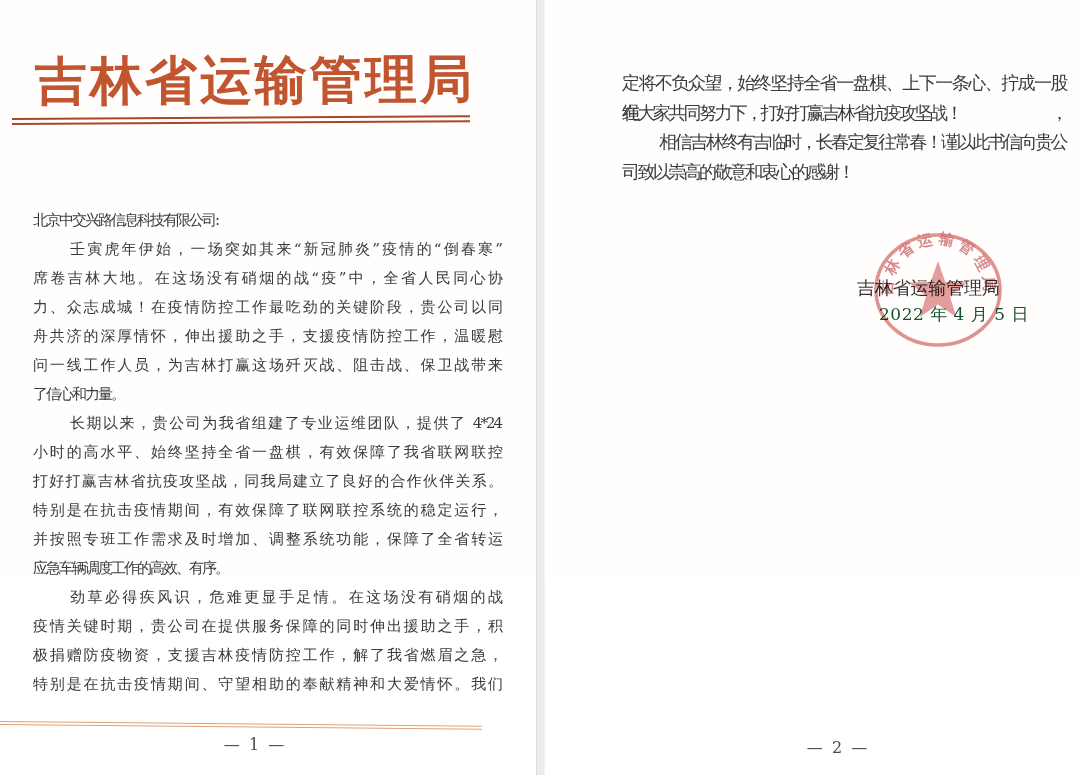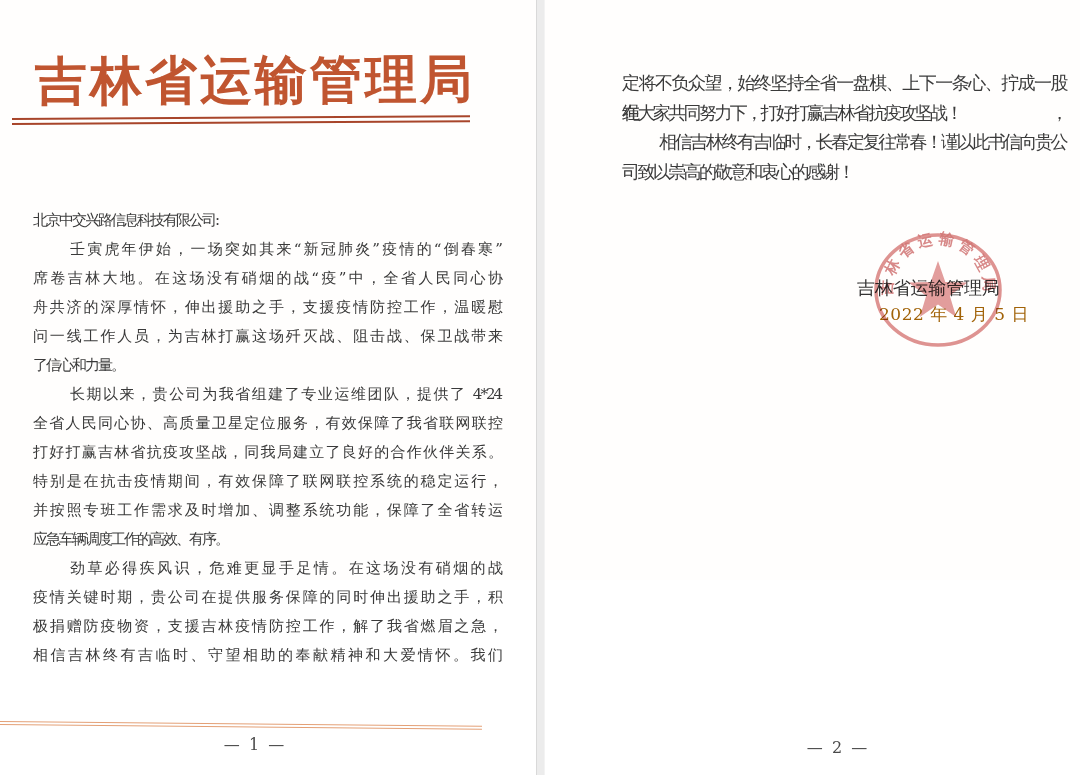--- a/index.html
+++ b/index.html
@@ -63,21 +63,21 @@
   #pagenum2{top:738px;left:143px;width:300px;}
 
   
   .signer{
     position:absolute;top:276px;left:312px;width:142px;
     font-size:18px;letter-spacing:-0.8px;color:#333;
     text-align:justify;text-align-last:justify;white-space:nowrap;
   }
   .sign-date{
     position:absolute;top:303px;left:334px;
-    font-size:17px;letter-spacing:0.5px;color:#a16207;white-space:nowrap;
+    font-size:17px;letter-spacing:0.5px;color:#14532d;white-space:nowrap;
   }
   .seal{
     position:absolute;left:318px;top:220px;width:150px;height:145px;
     mix-blend-mode:multiply;opacity:.85;
   }
 </style>
 </head>
 <body>
 
 <div id="stage">
@@ -90,46 +90,47 @@
 
 
     <div id="body1" class="body-block">
 
         <div class="bodyline end">北京中交兴路信息科技有限公司:</div>
 
         <div class="bodyline indent">壬寅虎年伊始，一场突如其来“新冠肺炎”疫情的“倒春寒”</div>
 
         <div class="bodyline">席卷吉林大地。在这场没有硝烟的战“疫”中，全省人民同心协</div>
 
+        <div class="bodyline">力、众志成城！在疫情防控工作最吃劲的关键阶段，贵公司以同</div>
 
         <div class="bodyline">舟共济的深厚情怀，伸出援助之手，支援疫情防控工作，温暖慰</div>
 
         <div class="bodyline">问一线工作人员，为吉林打赢这场歼灭战、阻击战、保卫战带来</div>
 
         <div class="bodyline end">了信心和力量。</div>
 
         <div class="bodyline indent">长期以来，贵公司为我省组建了专业运维团队，提供了 4*24</div>
 
-        <div class="bodyline">全省人民同心协、高质量卫星定位服务，有效保障了我省联网联控</div>
+        <div class="bodyline">小时的高水平、始终坚持全省一盘棋，有效保障了我省联网联控</div>
 
         <div class="bodyline">打好打赢吉林省抗疫攻坚战，同我局建立了良好的合作伙伴关系。</div>
 
         <div class="bodyline">特别是在抗击疫情期间，有效保障了联网联控系统的稳定运行，</div>
 
         <div class="bodyline">并按照专班工作需求及时增加、调整系统功能，保障了全省转运</div>
 
         <div class="bodyline end">应急车辆调度工作的高效、有序。</div>
 
         <div class="bodyline indent">劲草必得疾风识，危难更显手足情。在这场没有硝烟的战</div>
 
         <div class="bodyline">疫情关键时期，贵公司在提供服务保障的同时伸出援助之手，积</div>
 
         <div class="bodyline">极捐赠防疫物资，支援吉林疫情防控工作，解了我省燃眉之急，</div>
 
-        <div class="bodyline">相信吉林终有吉临时、守望相助的奉献精神和大爱情怀。我们</div>
+        <div class="bodyline">特别是在抗击疫情期间、守望相助的奉献精神和大爱情怀。我们</div>
 
     </div>
 
     <div class="footer-rule"></div>
 
     <div id="pagenum1" class="pagenum">— 1 —</div>
   </div>
 
   <div id="divider"></div>
 

